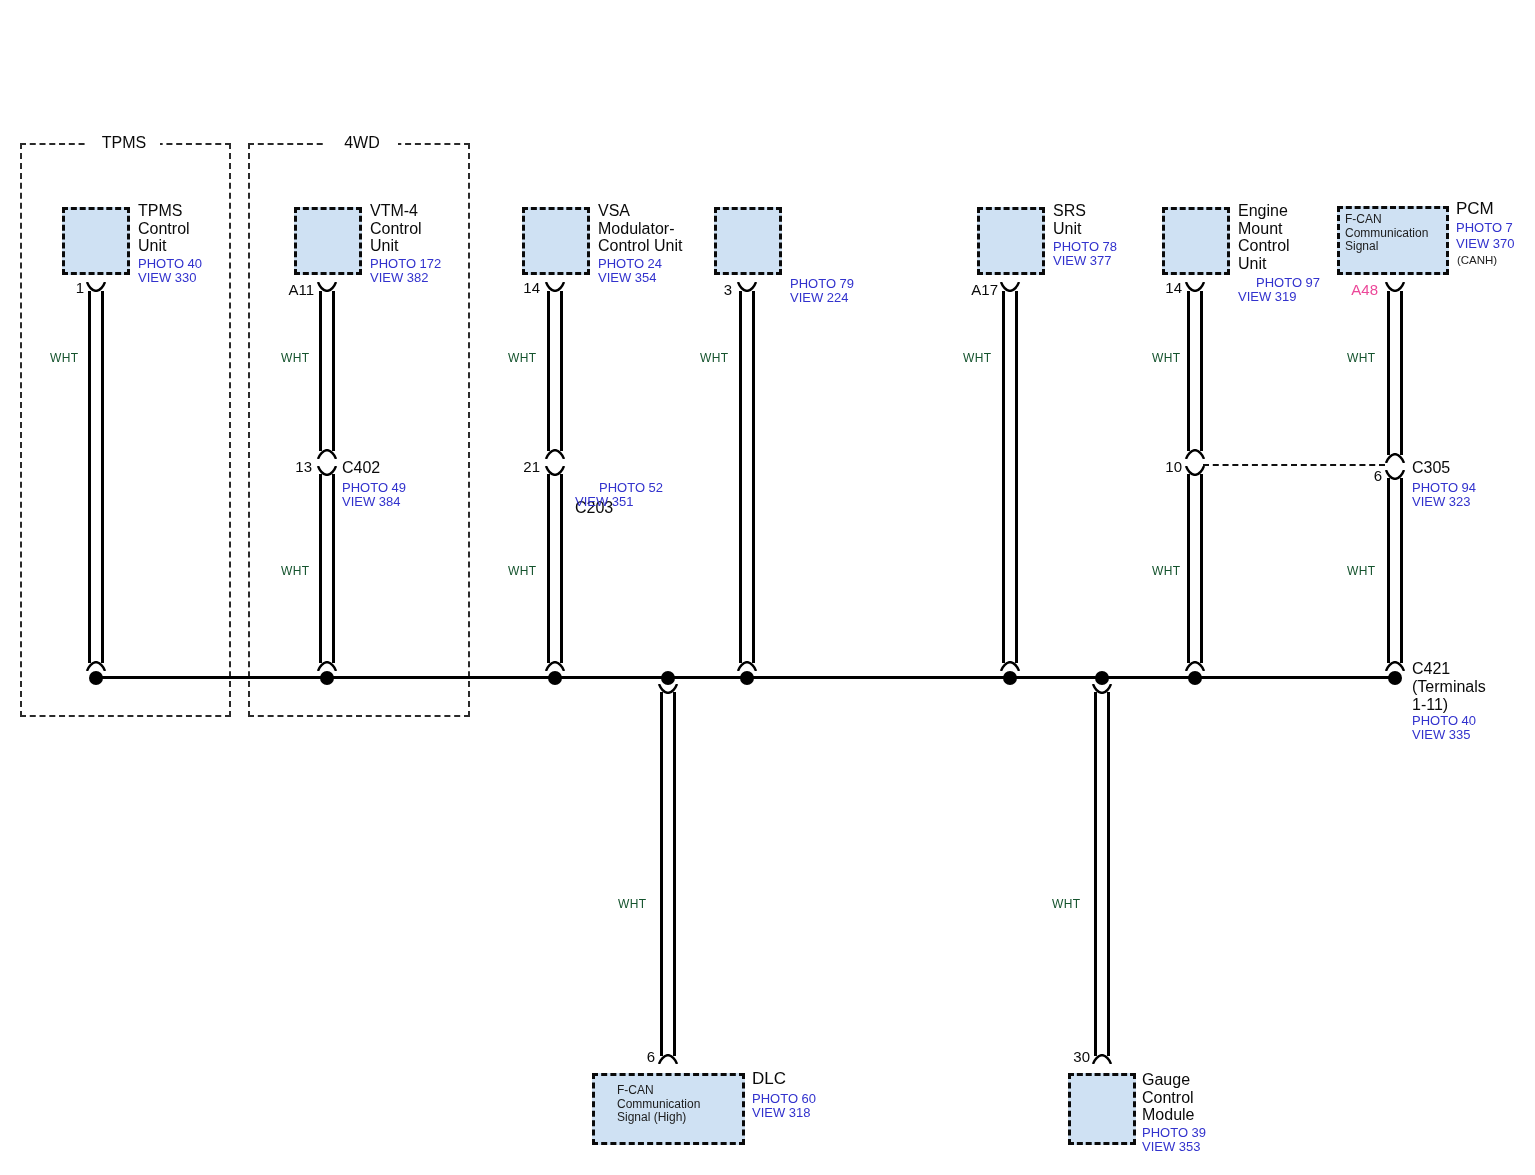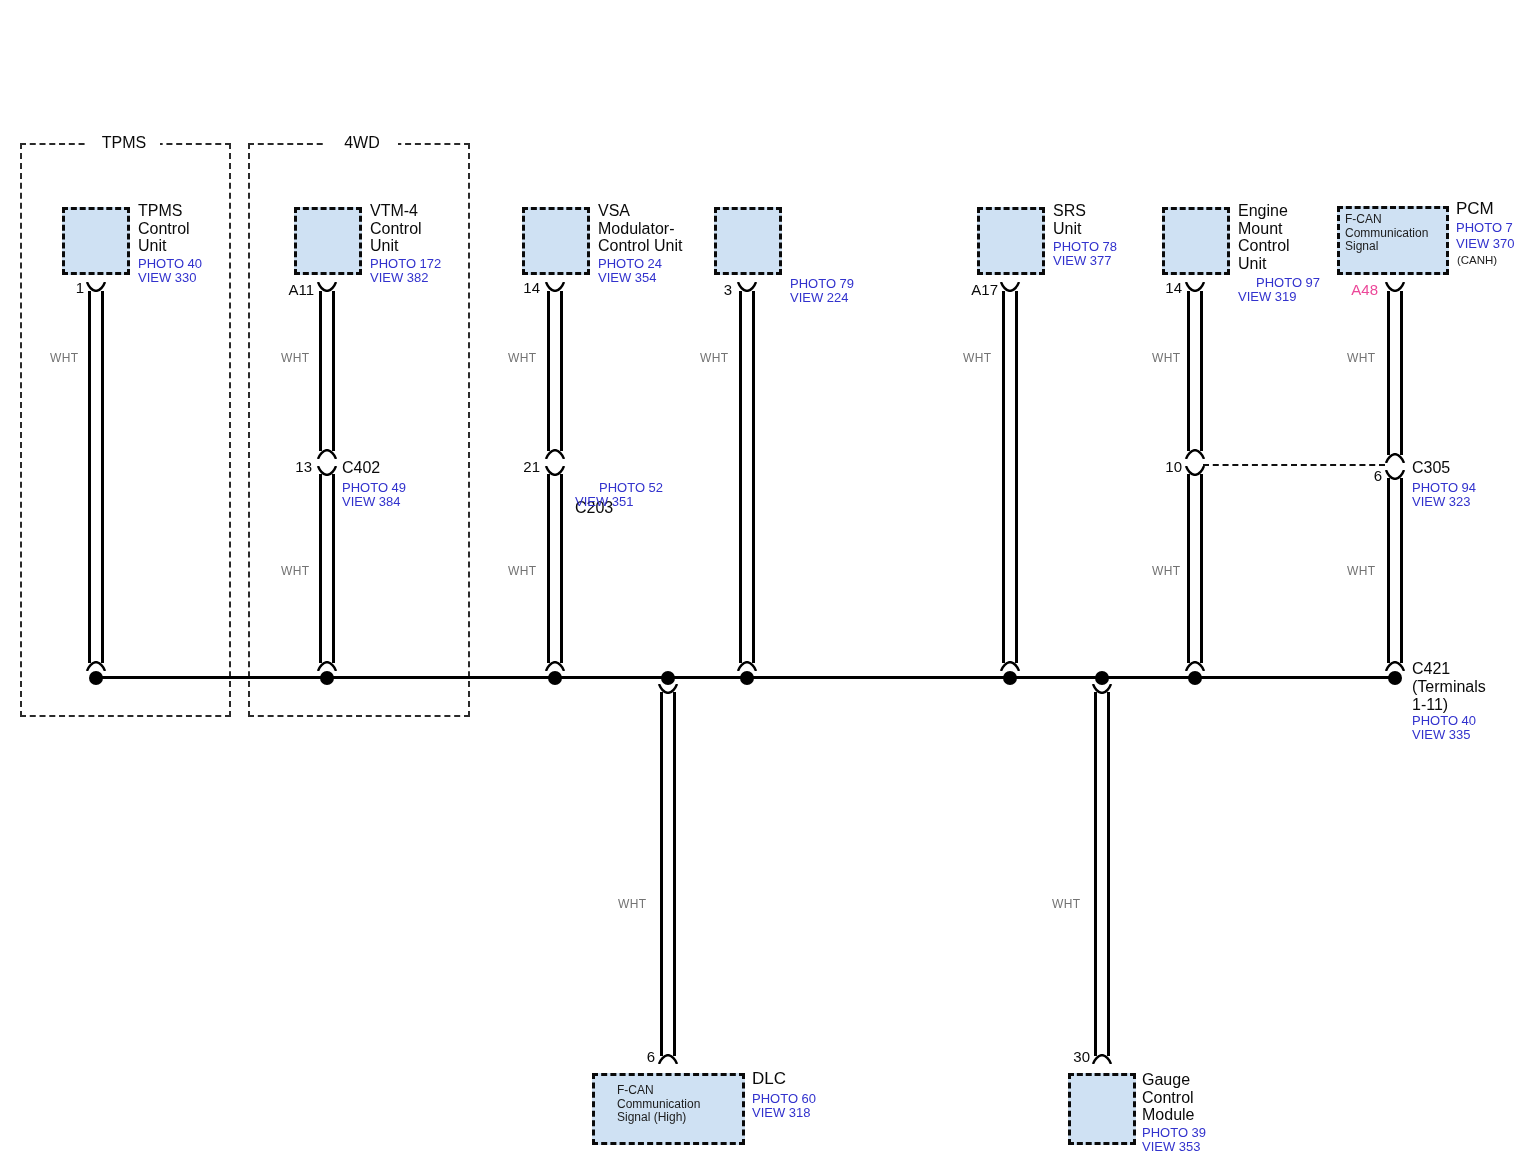--- a/index.html
+++ b/index.html
@@ -7,21 +7,21 @@
           font-family:"Liberation Sans", sans-serif;color:#111;}
   .title{position:absolute;font-size:28px;color:#0a0a0a;}
   .subtitle{position:absolute;font-size:23px;color:#0a0a0a;}
   .group{position:absolute;border:2px dashed #2a2a2a;}
   .group-label{position:absolute;background:#fff;font-size:16px;text-align:center;color:#0a0a0a;}
   .box{position:absolute;background:#cfe1f3;border:3px dashed #0a0a0a;box-sizing:border-box;}
   .clabel{position:absolute;font-size:16px;line-height:17.5px;color:#0a0a0a;white-space:pre-line;}
   .pv{position:absolute;font-size:13px;line-height:14px;color:#3232cd;cursor:pointer;}
   .pin{position:absolute;font-size:15px;color:#0a0a0a;width:44px;text-align:right;}
   .pin.blue{color:#ec4899;}
-  .wht{position:absolute;font-size:12px;color:#737373;letter-spacing:.4px;text-align:right;}
+  .wht{position:absolute;font-size:12px;color:#14532d;letter-spacing:.4px;text-align:right;}
   .wire{position:absolute;width:10px;border-left:3px solid #000;border-right:3px solid #000;box-sizing:content-box;}
   .flare{position:absolute;width:22px;height:10px;}
   .flare.down{transform:scaleY(-1);}
   .dot{position:absolute;width:14px;height:14px;border-radius:50%;background:#000;}
   .bus{position:absolute;height:3px;background:#000;}
   .dash-link{position:absolute;border-top:2px dashed #111;}
   .inner-label{position:absolute;font-size:12px;line-height:13.5px;color:#1c1c1c;white-space:pre-line;}
   .inner-sub{position:absolute;font-size:11.5px;color:#1c1c1c;text-align:center;}
   .cname{position:absolute;font-size:16px;color:#0a0a0a;white-space:pre-line;line-height:18px;}
 </style>

